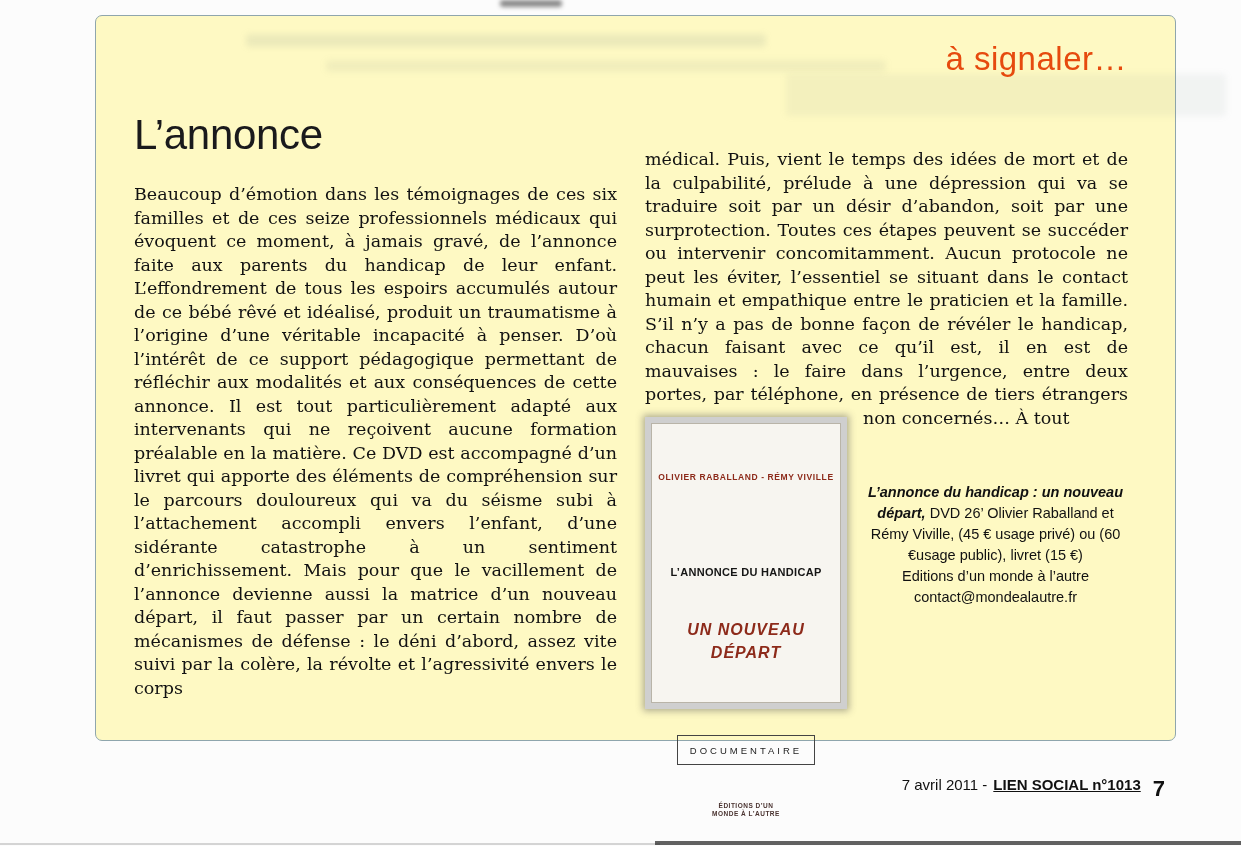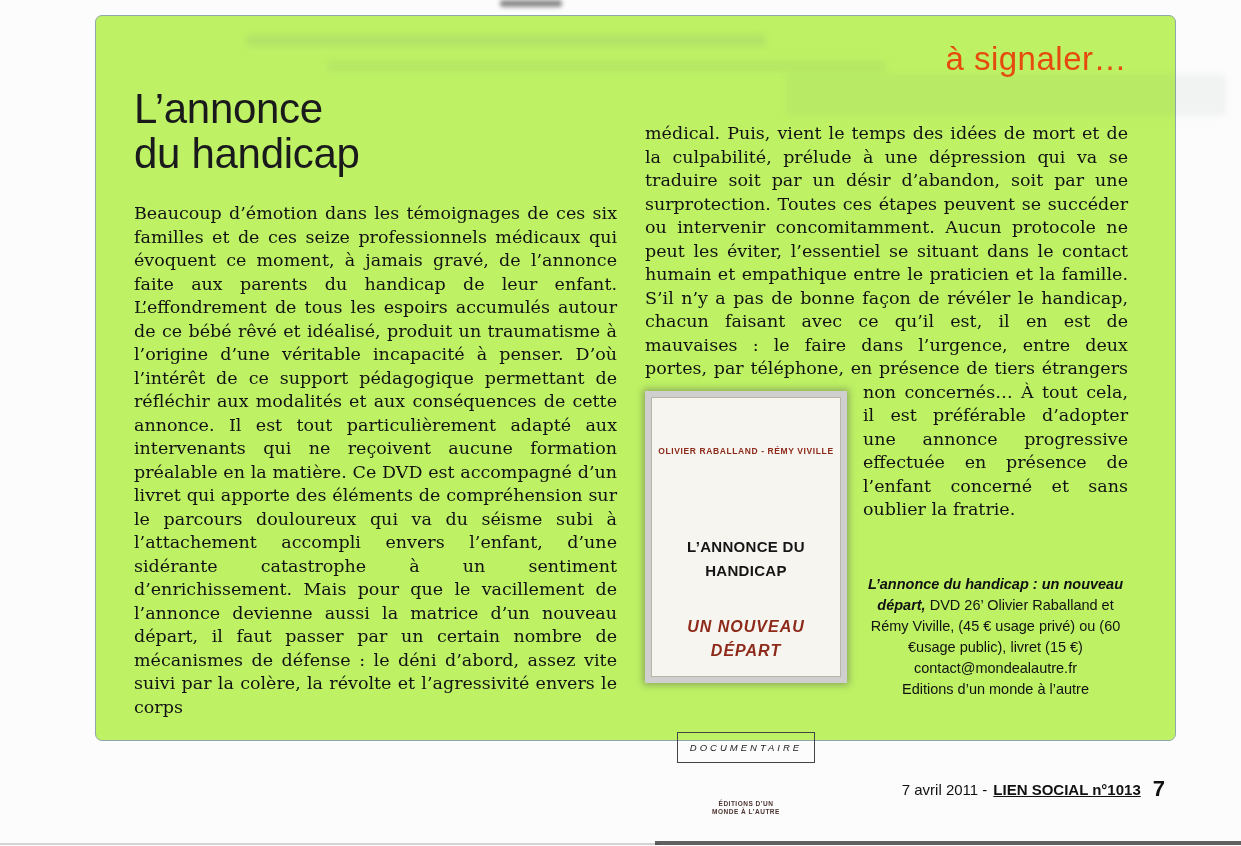--- a/index.html
+++ b/index.html
@@ -20,33 +20,33 @@
   .bottom-line-light { left:0; top:843px; width:660px; height:2px; background:#c9c9c9; opacity:.8; }
   .bleed { position:absolute; pointer-events:none; filter:blur(3px); border-radius:4px; }
   .bleed-1 { left:150px; top:18px; width:520px; height:13px; background:rgba(110,135,125,.12); }
   .bleed-2 { left:230px; top:44px; width:560px; height:12px; background:rgba(110,135,125,.09); }
   .bleed-3 { left:690px; top:58px; width:440px; height:42px; background:rgba(110,135,125,.08); }
 
   
   .content-box {
     position:absolute; left:95px; top:15px;
     width:1081px; height:726px;
-    background:#bef264;
+    background:#fef9c3;
     border:1px solid #8fa6ad;
     border-radius:7px;
   }
   .section-label {
     position:absolute; top:24px; right:48px;
     font-family:"Liberation Sans", sans-serif;
     font-size:33px; letter-spacing:.5px;
     color:#e64a0e;
   }
   .columns {
     display:flex; gap:28px;
-    margin:70px 47px 0 38px;
+    margin:96px 47px 0 38px;
   }
   .col { flex:1 1 0; min-width:0; }
   .col-right { padding-top:36px; }
 
   .title {
     font-family:"Liberation Sans", sans-serif;
     font-weight:normal;
     font-size:42px; line-height:45px;
     color:#1a1a1c;
     margin-bottom:26px;
@@ -74,39 +74,39 @@
     width:100%; height:280px;
     background:#f7f5f0;
     border:1px solid #b9b4a8;
     text-align:center;
     font-family:"Liberation Sans", sans-serif;
     padding-top:6px;
     gap:30px;
   }
   .dvd-rule { display:block; width:86%; height:2px; background:#8d2a1a; margin:2px auto; }
   .dvd-authors { display:block; font-size:8.5px; font-weight:bold; letter-spacing:.6px; color:#8d2a1a; padding:2px 0; }
-  .dvd-title { display:block; font-size:15px; font-weight:bold; letter-spacing:.3px; color:#151515; margin-top:6px; }
+  .dvd-title { display:block; font-size:11px; font-weight:bold; letter-spacing:.3px; color:#151515; margin-top:6px; }
   .dvd-subtitle { display:block; font-size:16px; font-weight:bold; font-style:italic; letter-spacing:1px; color:#8d2a1a; margin-top:3px; }
   .dvd-art { display:block; margin:4px auto 0 auto; }
-  .dvd-genre { display:inline-block; border:1.5px solid #444; padding:3px 12px 2px 12px; font-size:9.5px; letter-spacing:3px; color:#222; margin-top:6px;font-style:italic; }
+  .dvd-genre { display:inline-block; border:1.5px solid #444; padding:3px 12px 2px 12px; font-size:9.5px; letter-spacing:3px; color:#222; margin-top:6px; }
   .dvd-publisher { display:block; width:78px; margin:7px auto 0 auto; font-size:6.5px; line-height:1.3; letter-spacing:.5px; color:#4a3330; font-weight:bold; }
 
   
   .caption {
     margin-top:52px;
     font-family:Liberation Sans, sans-serif;
     font-size:14.5px; line-height:21px;
     color:#111;
     text-align:center;
   }
   .cap-lead { font-weight:bold; font-style:italic; }
 
   .footer {
     position:absolute; right:76px; top:776px;
-    display:flex; align-items:center; gap:6px;
+    display:flex; align-items:flex-start; gap:6px;
     font-family:"Liberation Sans", sans-serif;
     color:#111;
   }
   .footer .date { font-size:15px; }
   .footer .mag { font-size:15px; font-weight:bold;text-decoration:underline; }
   .footer .pagenum { font-size:22px; font-weight:bold; margin-left:6px; }
 </style>
 </head>
 <body>
 
@@ -119,21 +119,20 @@
     <div class="bleed bleed-2"></div>
     <div class="bleed bleed-3"></div>
 
     <div class="section-label">à signaler…</div>
 
     <div class="columns">
 
       <div class="col col-left">
         <h1 class="title">
           <span>L’annonce</span><br>
-          <span>du handicap</span>
         </h1>
         <p class="body-text">Beaucoup d’émotion dans les témoignages de ces six familles et de ces seize professionnels médicaux qui évoquent ce moment, à jamais gravé, de l’annonce faite aux parents du handicap de leur enfant. L’effondrement de tous les espoirs accumulés autour de ce bébé rêvé et idéalisé, produit un traumatisme à l’origine d’une véritable incapacité à penser. D’où l’intérêt de ce support pédagogique permettant de réfléchir aux modalités et aux conséquences de cette annonce. Il est tout particulièrement adapté aux intervenants qui ne reçoivent aucune formation préalable en la matière. Ce DVD est accompagné d’un livret qui apporte des éléments de compréhension sur le parcours douloureux qui va du séisme subi à l’attachement accompli envers l’enfant, d’une sidérante catastrophe à un sentiment d’enrichissement. Mais pour que le vacillement de l’annonce devienne aussi la matrice d’un nouveau départ, il faut passer par un certain nombre de mécanismes de défense : le déni d’abord, assez vite suivi par la colère, la révolte et l’agressivité envers le corps</p>
       </div>
 
       <div class="col col-right">
         <p class="body-text">
           <span>médical. Puis, vient le temps des idées de mort et de la culpabilité, prélude à une dépression qui va se traduire soit par un désir d’abandon, soit par une surprotection. Toutes ces étapes peuvent se succéder ou intervenir concomitamment. Aucun protocole ne peut les éviter, l’essentiel se situant dans le contact humain et empathique entre le praticien et la famille. S’il n’y a pas de bonne façon de révéler le handicap, chacun faisant avec ce qu’il est, il en est de mauvaises : le faire dans l’urgence, entre deux portes, par téléphone, en présence de tiers étrangers non concernés… À tout </span><span class="dvd-wrap">
               <span class="dvd-card">
               <span class="dvd-rule"></span>
               <span class="dvd-authors">OLIVIER RABALLAND - RÉMY VIVILLE</span>
@@ -157,27 +156,27 @@
                 <circle cx="72" cy="72" r="6" fill="#c52323"></circle>
                 <path d="M54,88 L90,88 L94,104 L50,104 Z" fill="#4a4f57"></path>
                 <rect x="62" y="104" width="7" height="13" fill="#f0c9a6"></rect>
                 <rect x="76" y="104" width="7" height="13" fill="#f0c9a6"></rect>
                 <ellipse cx="65" cy="117" rx="6" ry="3" fill="#7a4a3a"></ellipse>
                 <ellipse cx="80" cy="117" rx="6" ry="3" fill="#7a4a3a"></ellipse>
               </svg>
               <span class="dvd-genre">DOCUMENTAIRE</span>
               <span class="dvd-publisher">ÉDITIONS D’UN MONDE À L’AUTRE</span>
           </span>
-            </span><span>cela, il est préférable d’adopter une annonce progressive effectuée en présence de l’enfant concerné et sans oublier la fratrie.</span>
+            </span>
         </p>
 
         <div class="caption">
           <p><span class="cap-lead">L’annonce du handicap : un nouveau départ,</span> <span>DVD 26’ Olivier Raballand et Rémy Viville, (45 € usage privé) ou (60 €usage public), livret (15 €)</span></p>
+          <p>Editions d’un monde à l’autre</p>
           <p>contact@mondealautre.fr</p>
-          <p>Editions d’un monde à l’autre</p>
         </div>
       </div>
 
     </div>
   </div>
 
   <div class="footer">
     <span class="date">7 avril 2011 -</span>
     <span class="mag">LIEN SOCIAL n°1013</span>
     <span class="pagenum">7</span>

